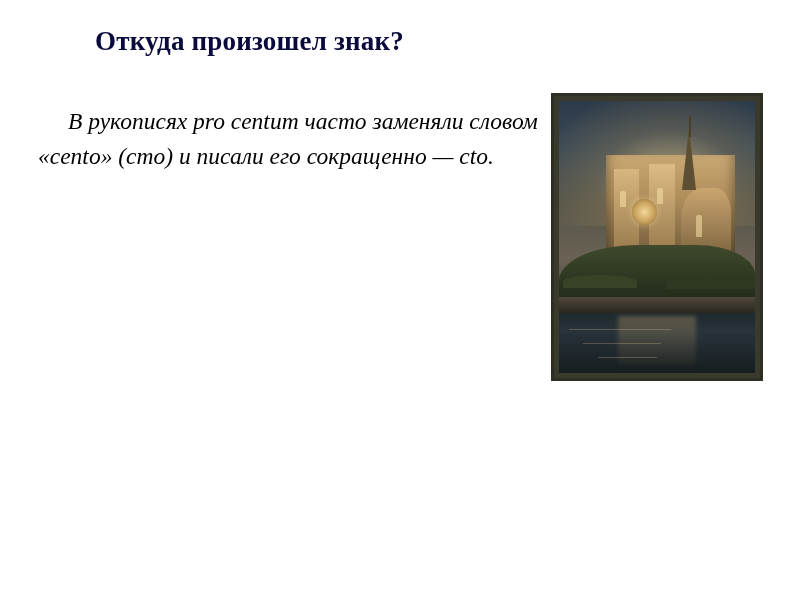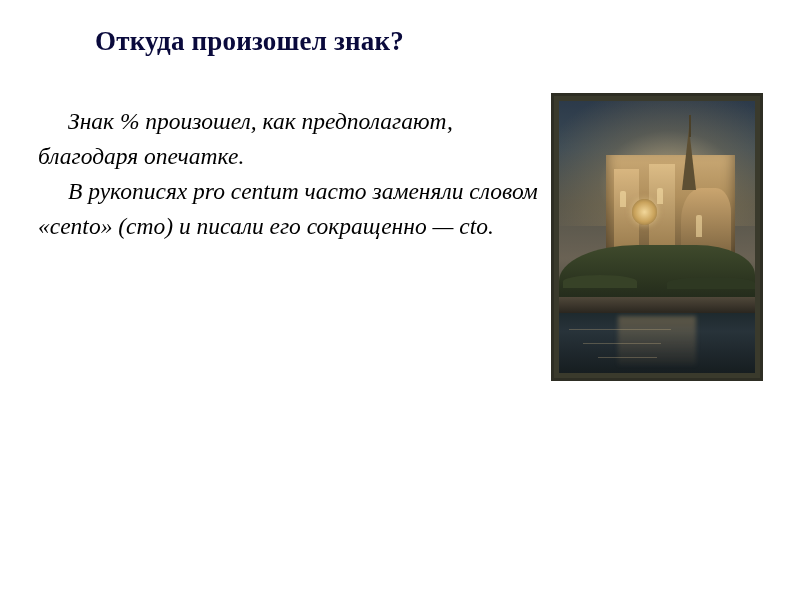--- a/index.html
+++ b/index.html
@@ -208,21 +208,20 @@
   }
 </style>
 </head>
 <body>
 
 <div class="slide">
 
   <div class="slide-title">Откуда произошел знак?</div>
 
   <div class="body-text">
-    <p class="para">Знак % произошел, как предполагают, благодаря опечатке.</p>
     <p class="para">В рукописях pro centum часто заменяли словом «cento» (сто) и писали его сокращенно — cto.</p>
   </div>
 
   <div class="photo-frame">
     <div class="photo">
       <div class="sky-glow"></div>
       <div class="cathedral"></div>
       <div class="apse"></div>
       <div class="tower-left"></div>
       <div class="tower-right"></div>

